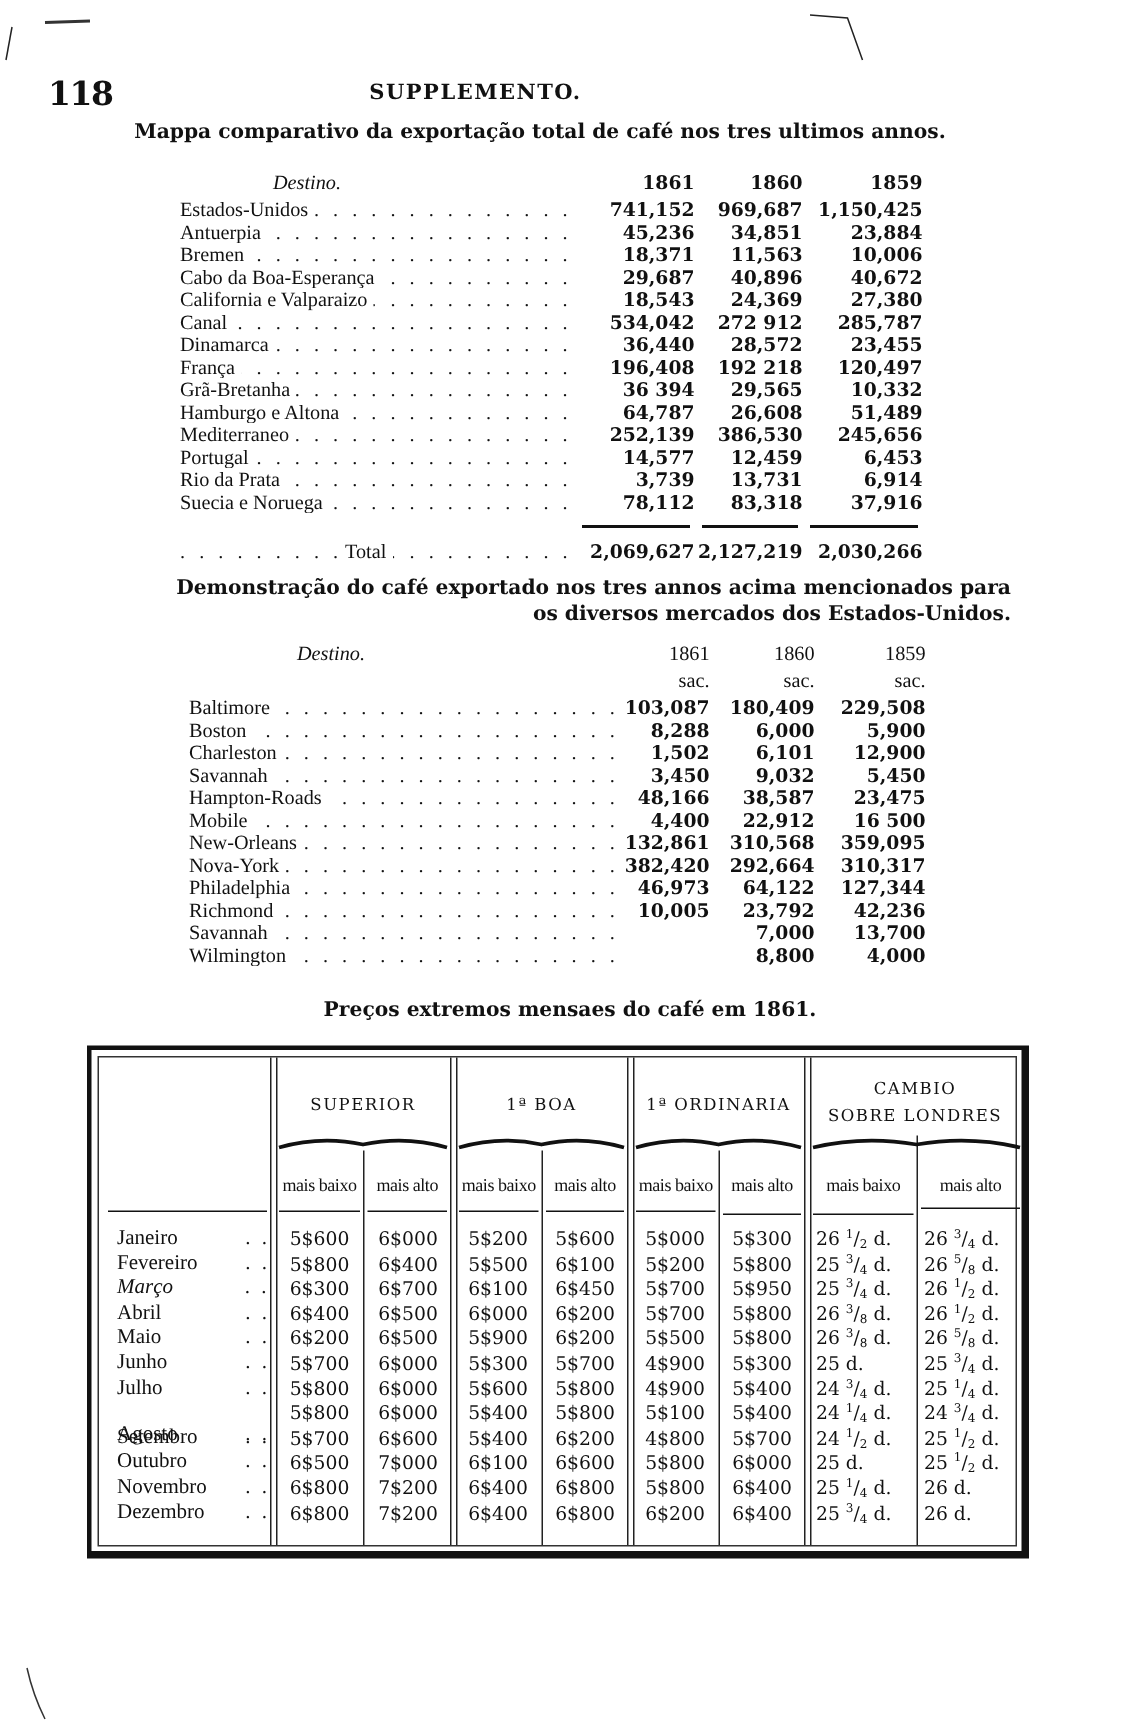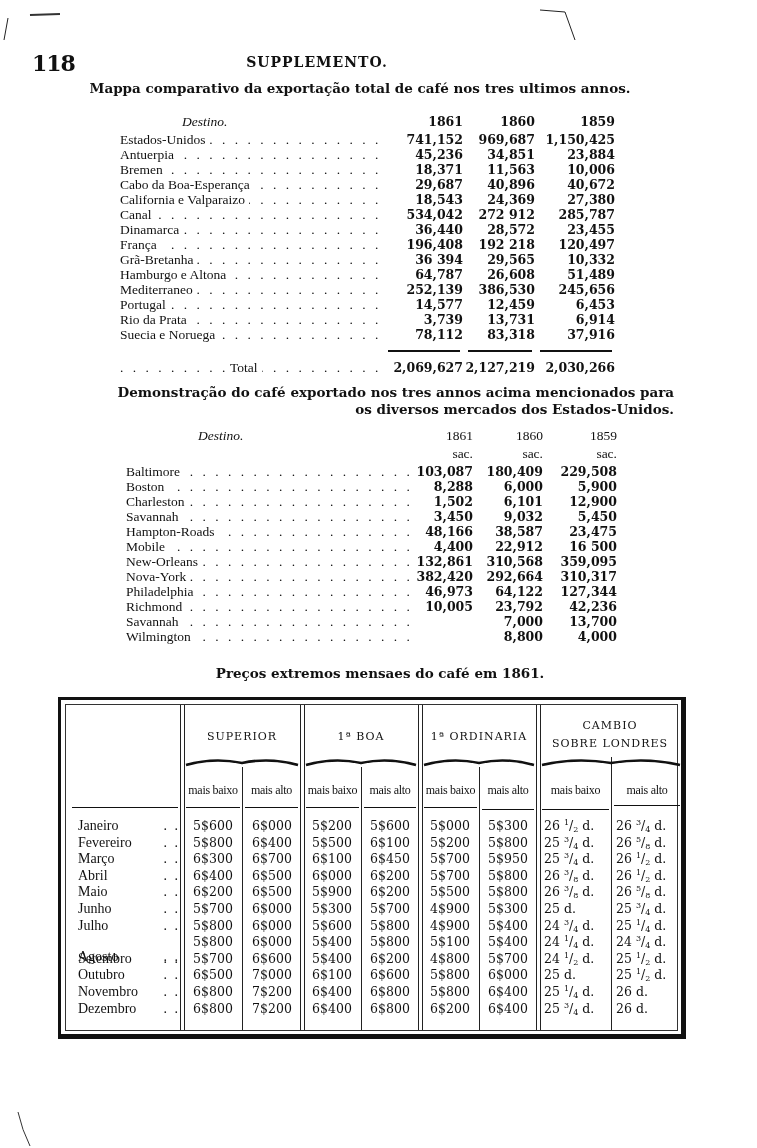--- a/index.html
+++ b/index.html
@@ -336,21 +336,21 @@
         <div class="pcell frac" style="top: 113px; left: 550px; width: 66px; text-align: left;"><span>26</span> <sup>3</sup>/<sub>4</sub> <span>d.</span></div>
         <div class="month" style="top: 129.6px;"><span>Fevereiro</span><span class="dots">. .</span></div>
         <div class="pcell" style="top: 129.6px; left: 117px; width: 60px;">5$800</div>
         <div class="pcell" style="top: 129.6px; left: 176px; width: 60px;">6$400</div>
         <div class="pcell" style="top: 129.6px; left: 236px; width: 60px;">5$500</div>
         <div class="pcell" style="top: 129.6px; left: 294px; width: 60px;">6$100</div>
         <div class="pcell" style="top: 129.6px; left: 354px; width: 60px;">5$200</div>
         <div class="pcell" style="top: 129.6px; left: 412px; width: 60px;">5$800</div>
         <div class="pcell frac" style="top: 129.6px; left: 478px; width: 66px; text-align: left;"><span>25</span> <sup>3</sup>/<sub>4</sub> <span>d.</span></div>
         <div class="pcell frac" style="top: 129.6px; left: 550px; width: 66px; text-align: left;"><span>26</span> <sup>5</sup>/<sub>8</sub> <span>d.</span></div>
-        <div class="month" style="top: 146.2px;"><span>Março</span><span class="dots">. .</span></div>
+        <div class="month" style="top: 146.2px; font-style: italic;"><span>Março</span><span class="dots">. .</span></div>
         <div class="pcell" style="top: 146.2px; left: 117px; width: 60px;">6$300</div>
         <div class="pcell" style="top: 146.2px; left: 176px; width: 60px;">6$700</div>
         <div class="pcell" style="top: 146.2px; left: 236px; width: 60px;">6$100</div>
         <div class="pcell" style="top: 146.2px; left: 294px; width: 60px;">6$450</div>
         <div class="pcell" style="top: 146.2px; left: 354px; width: 60px;">5$700</div>
         <div class="pcell" style="top: 146.2px; left: 412px; width: 60px;">5$950</div>
         <div class="pcell frac" style="top: 146.2px; left: 478px; width: 66px; text-align: left;"><span>25</span> <sup>3</sup>/<sub>4</sub> <span>d.</span></div>
         <div class="pcell frac" style="top: 146.2px; left: 550px; width: 66px; text-align: left;"><span>26</span> <sup>1</sup>/<sub>2</sub> <span>d.</span></div>
         <div class="month" style="top: 162.8px;"><span>Abril</span><span class="dots">. .</span></div>
         <div class="pcell" style="top: 162.8px; left: 117px; width: 60px;">6$400</div>

